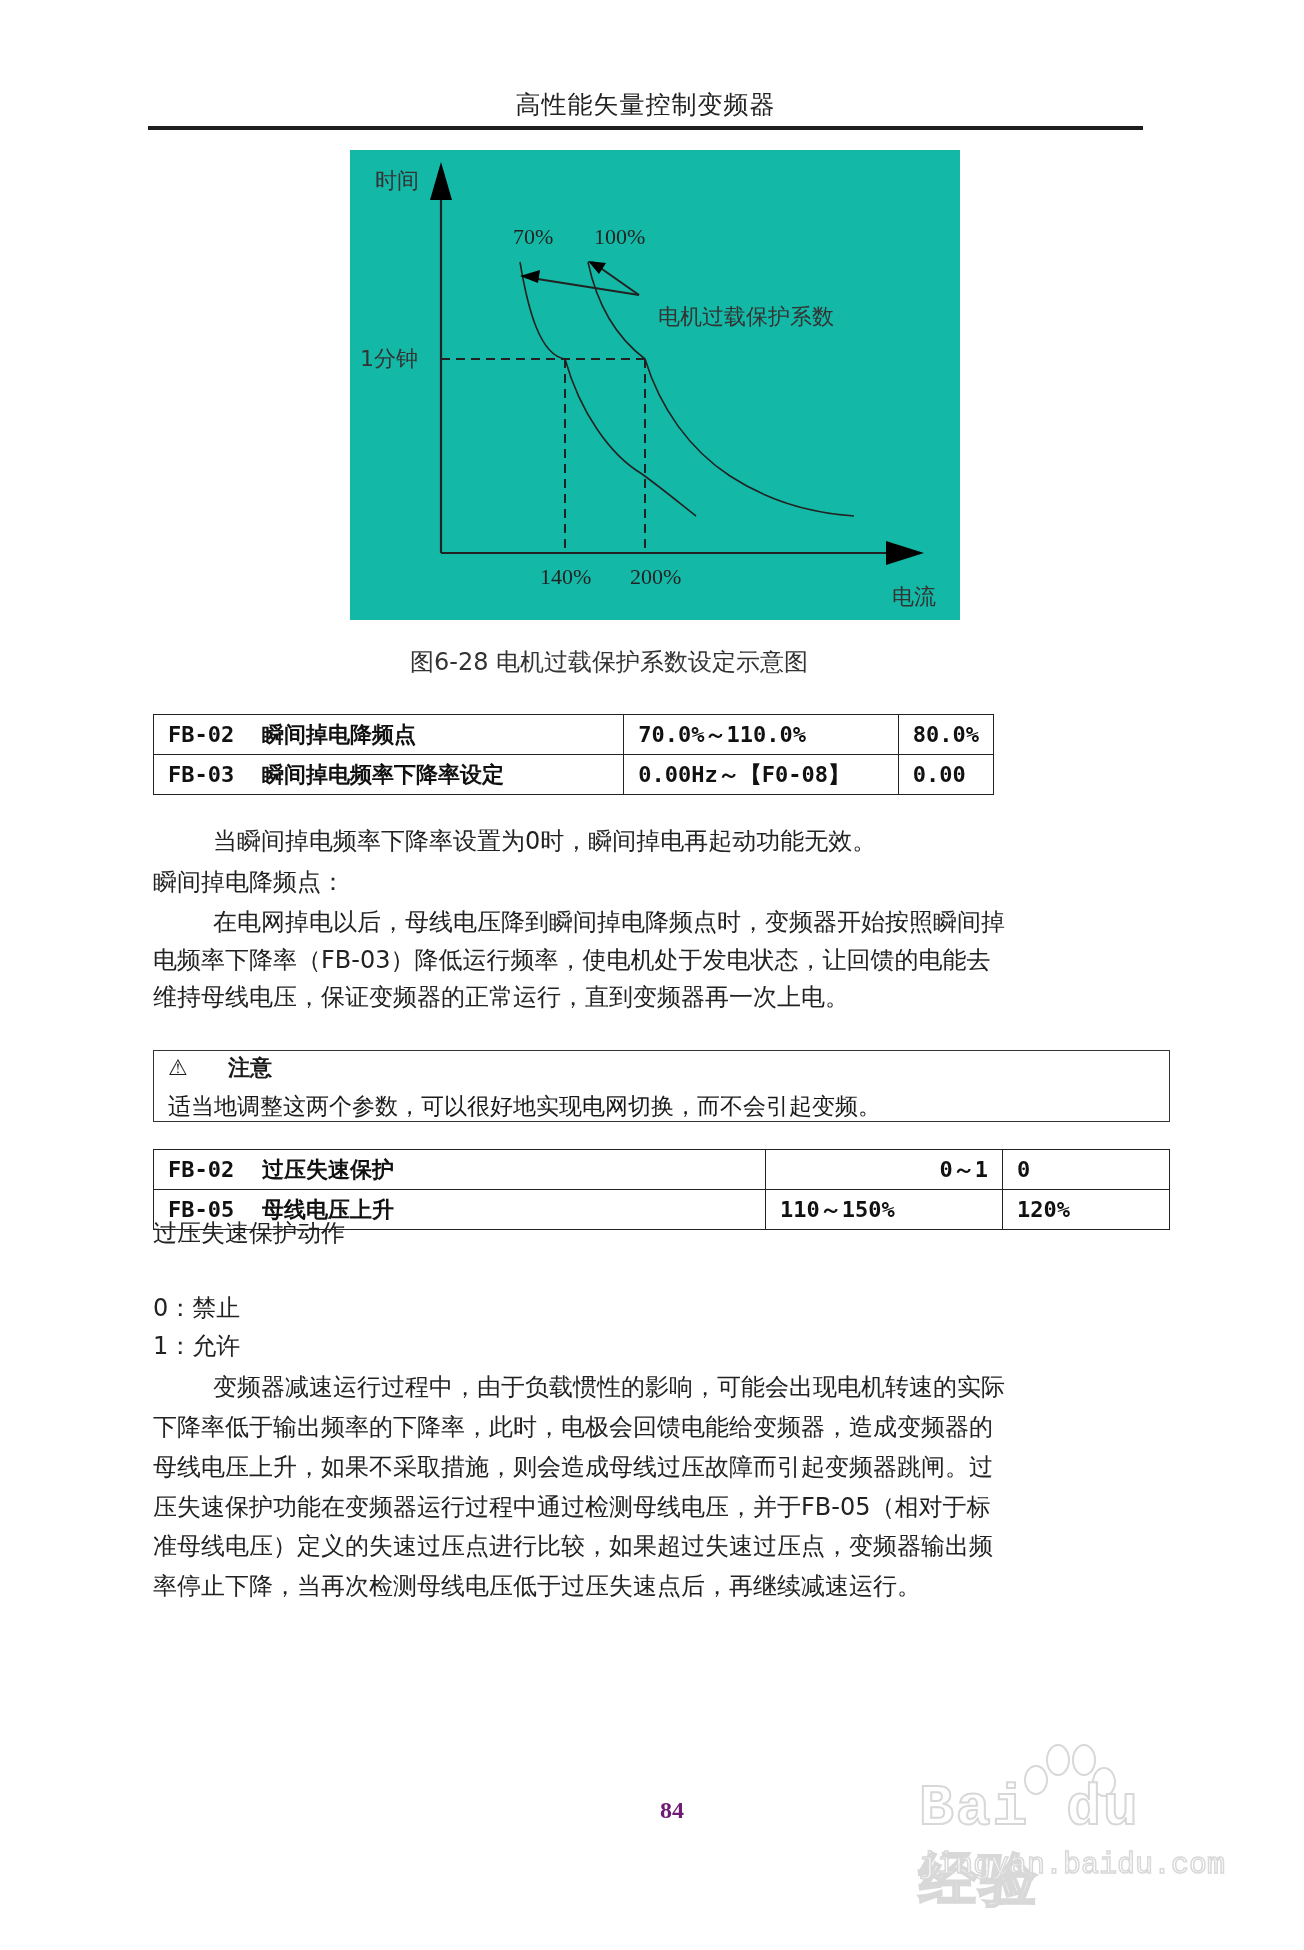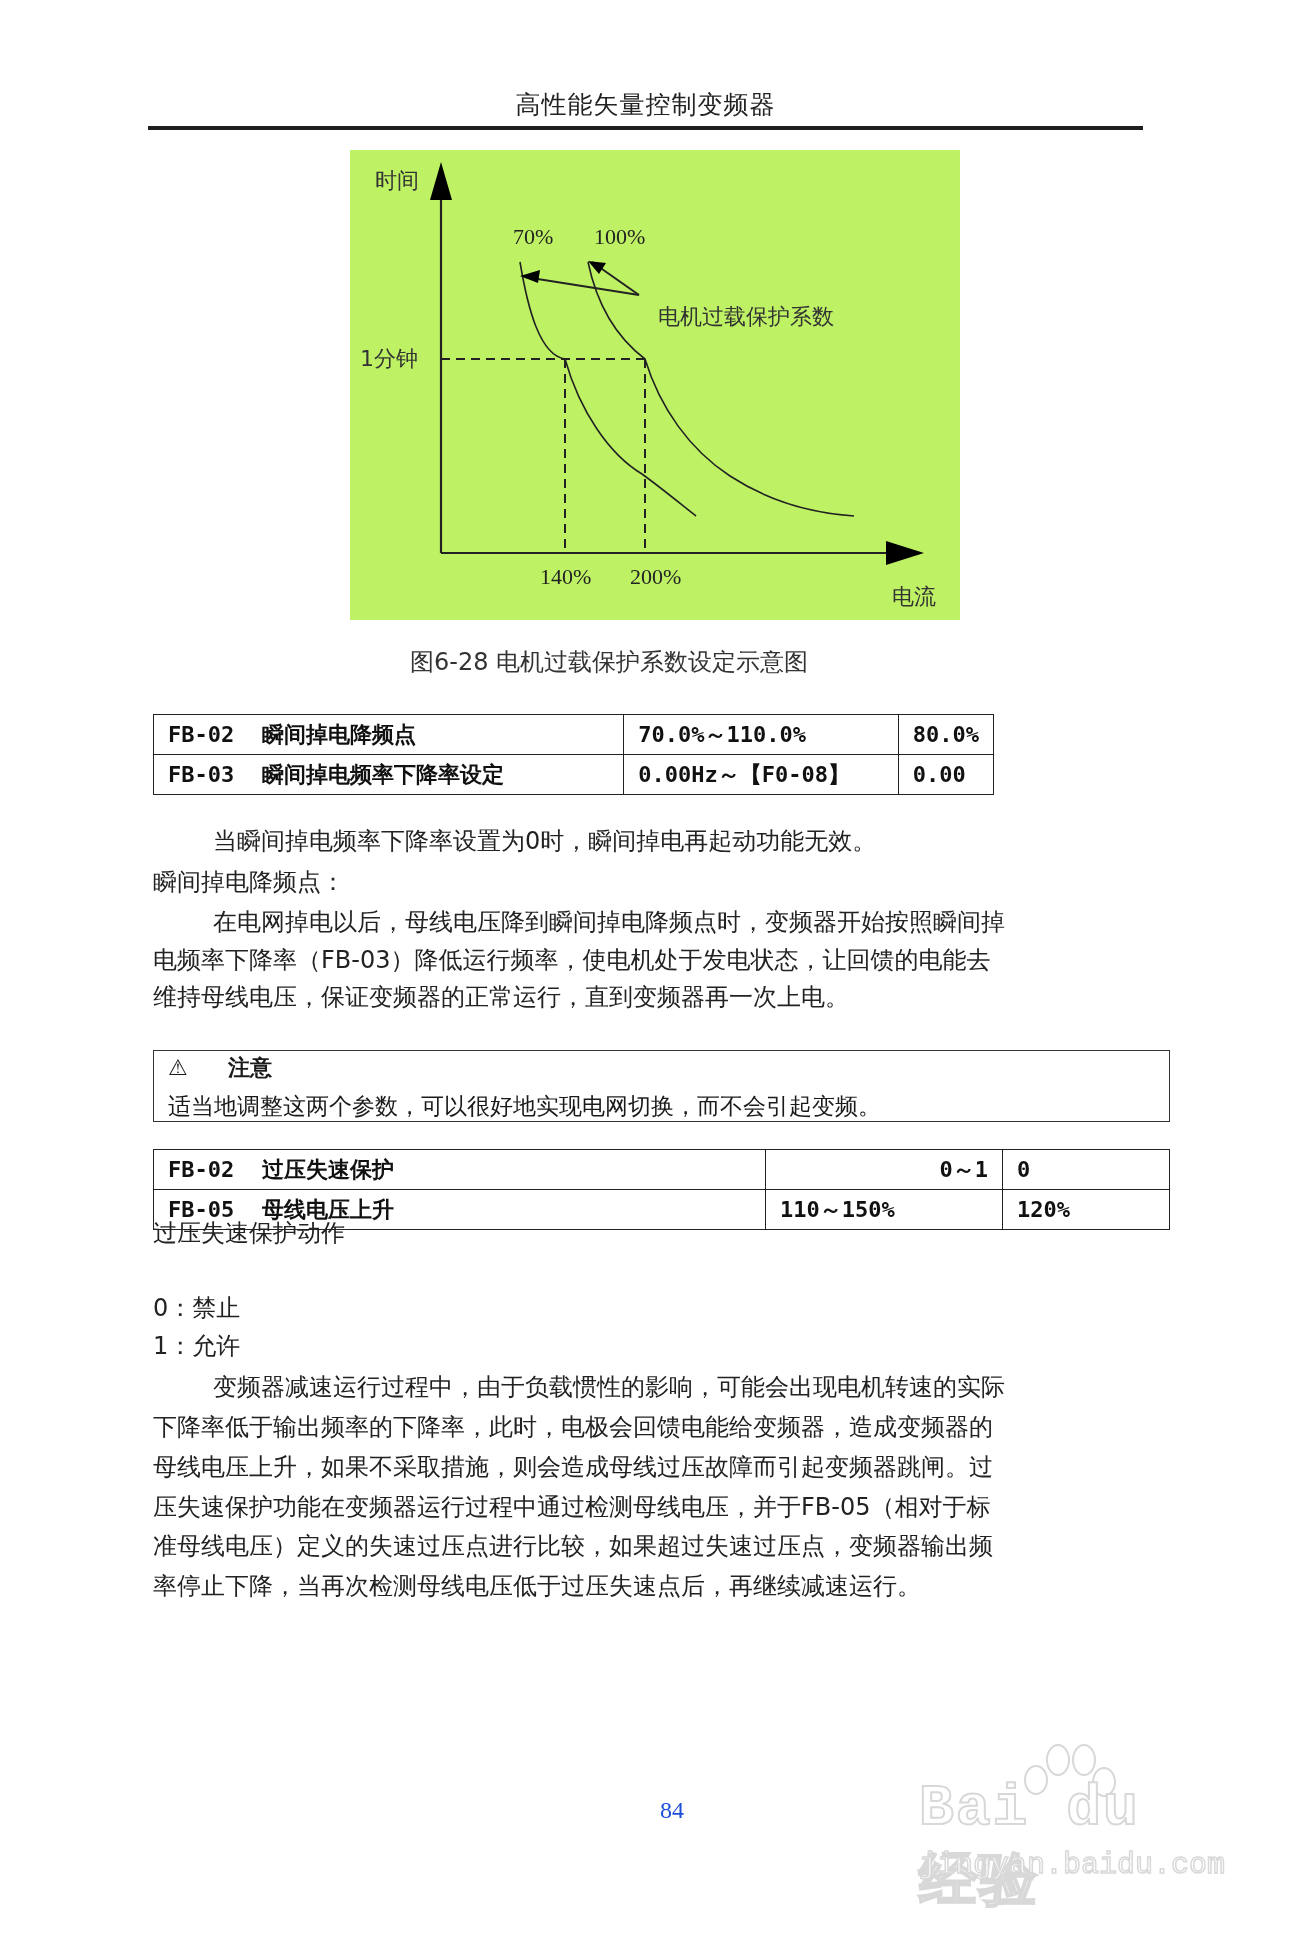--- a/index.html
+++ b/index.html
@@ -1,35 +1,35 @@
 <!DOCTYPE html>
 <html><head>
 <meta charset="utf-8">
 <style>
   html, body { margin:0; padding:0; background:#ffffff; }
   body { width:1304px; height:1950px; position:relative; overflow:hidden;
          font-family:"DejaVu Serif","Liberation Serif",serif; color:#1a1a1a; }
   .abs { position:absolute; }
   .header-title { left:148px; width:995px; top:88px; text-align:center; font-size:25px; font-family:"DejaVu Sans","Liberation Sans",sans-serif; letter-spacing:1px; color:#222; }
   .header-rule { left:148px; width:995px; top:126px; height:4px; background:#1e1e1e; }
-  .chart { left:350px; top:150px; width:610px; height:470px; background:#bef264; }
+  .chart { left:350px; top:150px; width:610px; height:470px; background:#14b8a6; }
   .chart svg { position:absolute; left:0; top:0; }
   .chart-label { position:absolute; font-size:22px; color:#333; white-space:nowrap; font-family:"DejaVu Sans","Liberation Sans",sans-serif; }
   .chart-num { position:absolute; font-size:22px; color:#222; white-space:nowrap; font-family:"Liberation Serif","DejaVu Serif",serif; }
   .caption { left:410px; top:646px; font-size:24px; color:#333; white-space:nowrap; font-family:"DejaVu Sans","Liberation Sans",sans-serif; }
   table.params { position:absolute; border-collapse:collapse; font-family:"DejaVu Sans Mono","Liberation Mono",monospace; font-weight:bold; font-size:22px; color:#111; }
   table.params td { border:1.5px solid #222; padding:0 14px; height:39px; white-space:nowrap; }
   .code { display:inline-block; width:94px; }
   .para { position:absolute; left:153px; width:1020px; font-size:24px; line-height:40px; color:#222; font-family:"DejaVu Sans","Liberation Sans",sans-serif; white-space:nowrap; }
   .indent { padding-left:60px; }
   .note-box { position:absolute; left:153px; top:1050px; width:1017px; height:72px; border:1.5px solid #333; box-sizing:border-box; font-family:Liberation Serif, serif; }
   .note-head { position:absolute; left:14px; top:2px; font-size:22px; font-weight:bold; }
   .note-icon { display:inline-block; width:60px; font-weight:normal; }
   .note-text { position:absolute; left:14px; top:40px; font-size:23px; white-space:nowrap; }
-  .page-number { left:660px; top:1797px; font-size:24px; font-family:"Liberation Serif","DejaVu Serif",serif; color:#1d4ed8; }
+  .page-number { left:660px; top:1797px; font-size:24px; font-family:"Liberation Serif","DejaVu Serif",serif; color:#701a75;font-weight:bold; }
   .watermark { left:919px; top:1740px; width:300px; height:150px; color:#e4e4e4; font-family:Liberation Mono, monospace; }
   .wm-logo { position:absolute; left:0; top:36px; font-size:58px; font-weight:bold; color:#fff; -webkit-text-stroke:2px #d8d8d8; letter-spacing:2px; }
   .wm-url { position:absolute; left:0; top:108px; font-size:30px; color:#fff; -webkit-text-stroke:1.5px #d8d8d8; }
 </style>
 </head>
 <body>
 
 <div class="abs header-title">高性能矢量控制变频器</div>
 <div class="abs header-rule"></div>
 

